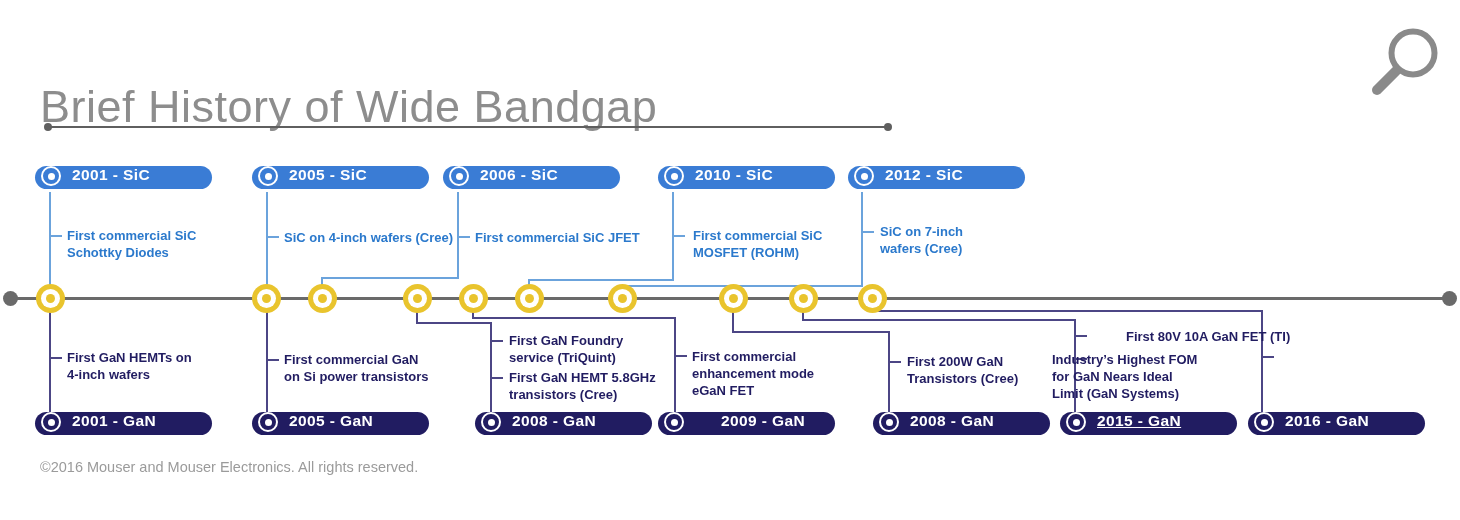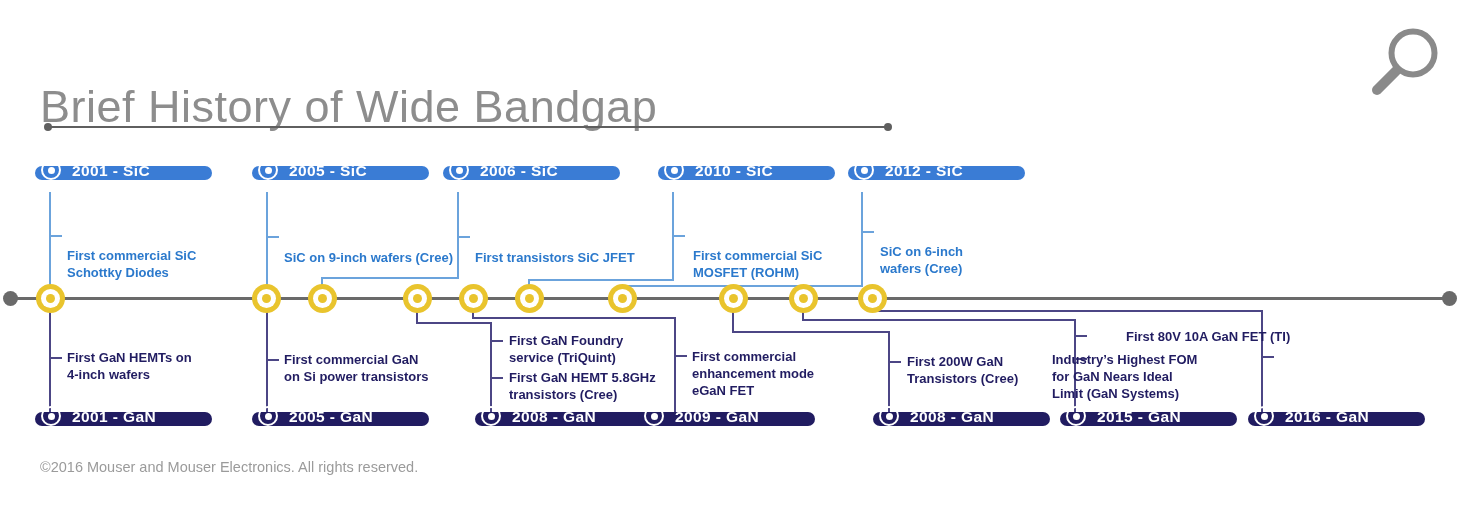--- a/index.html
+++ b/index.html
@@ -20,31 +20,31 @@
   .marker{position:absolute;top:284px;width:29px;height:29px;border-radius:50%;background:var(--marker-yellow);z-index:3;}
   .marker::before{content:"";position:absolute;inset:5px;border-radius:50%;background:#fff;}
   .marker::after{content:"";position:absolute;inset:10px;border-radius:50%;background:var(--marker-yellow);}
   
   .vl{position:absolute;width:2px;z-index:2;}
   .hl{position:absolute;height:2px;z-index:2;}
   .sicL{background:var(--sic-line);}
   .ganL{background:var(--gan-line);}
   
   .badge{
-    position:absolute;height:14px;width:177px;border-radius:14px;box-sizing:border-box;
-    display:flex;align-items:flex-end;padding:0 8px 0 6px;color:#fff;
+    position:absolute;height:23px;width:177px;border-radius:14px;box-sizing:border-box;
+    display:flex;align-items:flex-start;padding:0 8px 0 6px;color:#fff;
     font-size:15.5px;font-weight:bold;letter-spacing:.4px;z-index:4;white-space:nowrap;
   }
   .badge.sic{background:var(--sic-badge);top:166px;}
   .badge.gan{background:var(--gan-badge);top:412px;}
   .ticon{width:16px;height:16px;border:2.5px solid #fff;border-radius:50%;margin-right:11px;position:relative;flex:0 0 auto;}
   .ticon::after{content:"";position:absolute;left:50%;top:50%;width:7px;height:7px;margin:-3.5px 0 0 -3.5px;background:#fff;border-radius:50%;}
   
   .desc{position:absolute;font-size:13px;font-weight:bold;line-height:17px;white-space:pre-line;z-index:2;}
-  .desc.sic{color:var(--sic-text);margin-top:20px;}
+  .desc.sic{color:var(--sic-text);}
   .desc.gan{color:var(--gan-text);}
   .mag{position:absolute;left:1365px;top:13px;z-index:2;}
 </style>
 </head>
 <body>
 
 <div class="stage">
 
   <h1 class="title">Brief History of Wide Bandgap</h1>
   <div class="rule" style="left:48px;top:126px;width:840px;"></div>
@@ -131,48 +131,48 @@
     <span class="ticon"></span>
     <span>2010 - SiC</span>
   </div>
   <div class="badge sic" style="left:848px;">
     <span class="ticon"></span>
     <span>2012 - SiC</span>
   </div>
 
   <div class="desc sic" style="left:67px;top:227px;">First commercial SiC
 Schottky Diodes</div>
-  <div class="desc sic" style="left:284px;top:229px;">SiC on 9-inch wafers (Cree)</div>
-  <div class="desc sic" style="left:475px;top:229px;">First transistors SiC JFET</div>
+  <div class="desc sic" style="left:284px;top:229px;">SiC on 4-inch wafers (Cree)</div>
+  <div class="desc sic" style="left:475px;top:229px;">First commercial SiC JFET</div>
   <div class="desc sic" style="left:693px;top:227px;">First commercial SiC
 MOSFET (ROHM)</div>
-  <div class="desc sic" style="left:880px;top:223px;">SiC on 6-inch
+  <div class="desc sic" style="left:880px;top:223px;">SiC on 7-inch
 wafers (Cree)</div>
 
   <div class="badge gan" style="left:35px;">
     <span class="ticon"></span>
     <span>2001 - GaN</span>
   </div>
   <div class="badge gan" style="left:252px;">
     <span class="ticon"></span>
     <span>2005 - GaN</span>
   </div>
   <div class="badge gan" style="left:475px;">
     <span class="ticon"></span>
     <span>2008 - GaN</span>
   </div>
-  <div class="badge gan" style="left:638px;">
+  <div class="badge gan" style="left:658px;gap:26px;">
     <span class="ticon"></span>
     <span>2009 - GaN</span>
   </div>
   <div class="badge gan" style="left:873px;">
     <span class="ticon"></span>
     <span>2008 - GaN</span>
   </div>
-  <div class="badge gan" style="left:1060px;">
+  <div class="badge gan" style="left:1060px;text-decoration:underline;">
     <span class="ticon"></span>
     <span>2015 - GaN</span>
   </div>
   <div class="badge gan" style="left:1248px;">
     <span class="ticon"></span>
     <span>2016 - GaN</span>
   </div>
 
   <div class="desc gan" style="left:67px;top:349px;">First GaN HEMTs on
 4-inch wafers</div>

